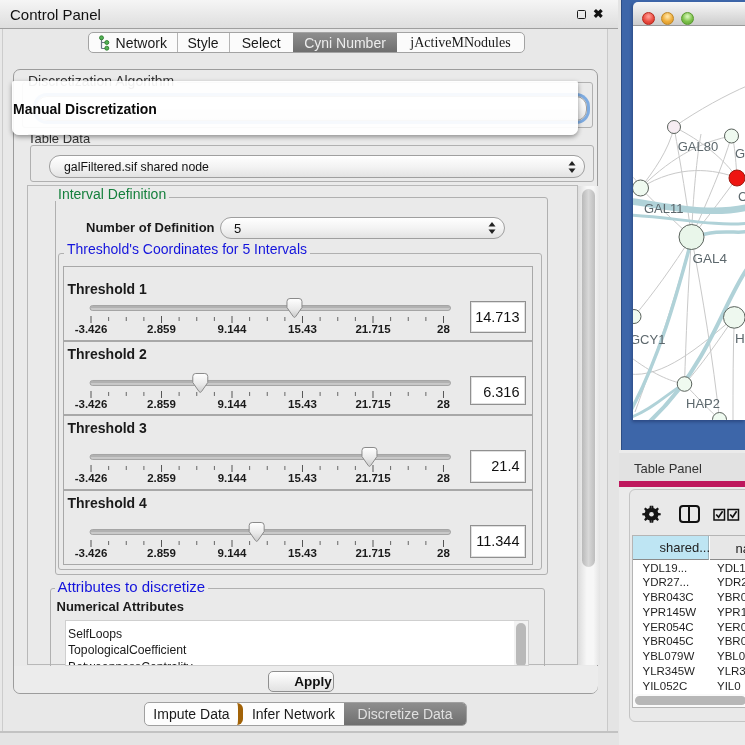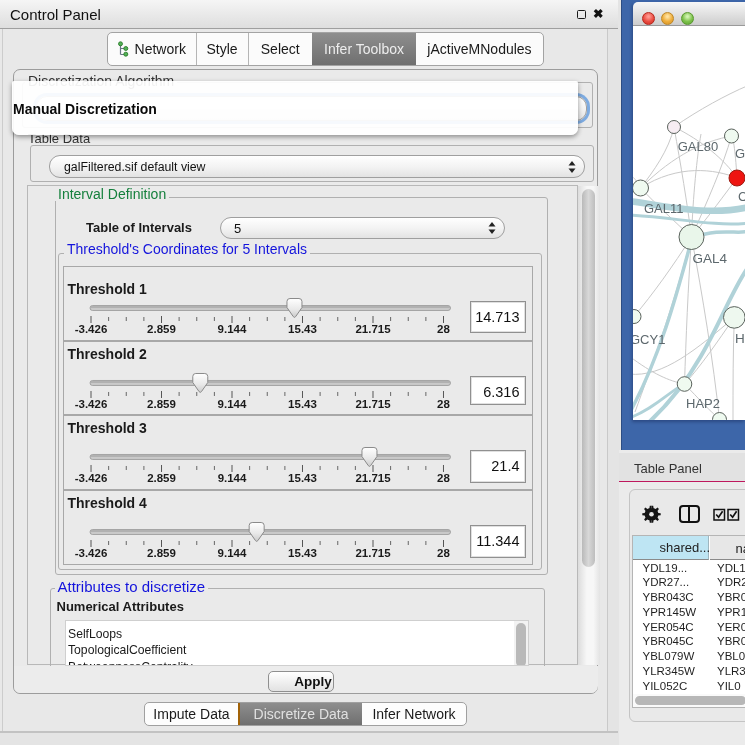--- a/index.html
+++ b/index.html
@@ -17,51 +17,51 @@
 <div class="abs" id="cpwin" style="left:0;top:0;width:608px;height:733px;background:#e8e8e8;border-right:1px solid #c9c9c9;box-sizing:border-box;"></div>
 <div class="abs" style="left:2px;top:28px;width:1px;height:705px;background:#cccccc;"></div>
 
 <div class="abs" style="left:0;top:0;width:618px;height:28px;
      background:linear-gradient(#f5f5f5,#dedede);border-bottom:1px solid #9f9f9f;">
   <div class="abs" style="left:10px;top:6px;font-size:15px;color:#111;">Control Panel</div>
   <div class="abs" style="left:577px;top:10px;width:7px;height:7px;border:1.7px solid #1a1a1a;border-radius:1.5px;"></div>
   <div class="abs" style="left:593px;top:6px;font-size:12.5px;font-weight:bold;color:#111;">✖</div>
 </div>
 
-<div class="abs" style="left:88px;top:32px;width:437px;height:34px;background:#fbfbfb;
+<div class="abs" style="left:88px;top:32px;width:437px;height:21px;background:#fbfbfb;
       border:1px solid #a3a3a3;border-radius:5px;box-sizing:border-box;overflow:hidden;
-      display:flex;font-size:14px;margin-left:19px;">
+      display:flex;font-size:14px;">
   <div style="width:88.5px;box-sizing:border-box;display:flex;align-items:center;justify-content:center;border-right:1px solid #b5b5b5;">
     <svg width="12" height="16" viewBox="0 0 12 16" style="margin-right:5px;">
       <line x1="2.5" y1="3" x2="2.5" y2="13.5" stroke="#6a7585" stroke-width="1.2"></line>
       <line x1="2.5" y1="7.5" x2="7.5" y2="7.5" stroke="#6a7585" stroke-width="1.2"></line>
       <line x1="2.5" y1="13.5" x2="7.5" y2="13.5" stroke="#6a7585" stroke-width="1.2"></line>
       <circle cx="2.5" cy="2.8" r="2" fill="#53b156" stroke="#2c7d2c" stroke-width="0.9"></circle>
       <circle cx="7.8" cy="7.5" r="2" fill="#53b156" stroke="#2c7d2c" stroke-width="0.9"></circle>
       <circle cx="7.8" cy="13.2" r="2" fill="#53b156" stroke="#2c7d2c" stroke-width="0.9"></circle>
     </svg>Network</div>
   <div style="width:52px;box-sizing:border-box;display:flex;align-items:center;justify-content:center;border-right:1px solid #b5b5b5;">Style</div>
   <div style="width:63.5px;box-sizing:border-box;display:flex;align-items:center;justify-content:center;">Select</div>
   <div style="width:104px;display:flex;align-items:center;justify-content:center;
-       background:linear-gradient(#8e8e8e,#6f6f6f);color:#ededed;">Infer Toolbox</div>
-  <div style="flex:1;display:flex;align-items:center;justify-content:center;">jActiveMNodules</div>
+       background:linear-gradient(#8e8e8e,#6f6f6f);color:#ededed;">Cyni Number</div>
+  <div style="flex:1;display:flex;align-items:center;justify-content:center;font-family:Liberation Serif, serif;">jActiveMNodules</div>
 </div>
 
 <div class="abs" style="left:13px;top:69px;width:585px;height:625px;border:1px solid #9c9c9c;
      border-radius:7px;background:#eaeaea;box-sizing:border-box;"></div>
 
 <div class="grp" style="left:22px;top:82px;width:569px;height:44px;"></div>
 <div class="gtitle" style="left:25px;top:75px;color:#333;background:#eaeaea;font-size:14px;">Discretization Algorithm</div>
 <div class="combo" style="left:36px;top:96px;width:549px;height:23px;
      box-shadow:0 0 0 3px rgba(90,150,220,0.75);"></div>
 
 <div class="grp" style="left:30px;top:145px;width:562px;height:35px;"></div>
 <div class="gtitle" style="left:25px;top:132px;color:#333;background:transparent;">Table Data</div>
 <div class="combo" style="left:49px;top:155px;width:536px;height:23px;box-sizing:border-box;">
-  <div class="abs" style="left:14px;top:3.5px;font-size:12.3px;">galFiltered.sif default view</div>
+  <div class="abs" style="left:14px;top:3.5px;font-size:12.3px;">galFiltered.sif shared node</div>
   <svg class="ar" viewBox="0 0 8 12">
       <polygon points="4,0 7.5,4.5 0.5,4.5" fill="#222"></polygon>
       <polygon points="4,12 7.5,7.5 0.5,7.5" fill="#222"></polygon>
     </svg>
 </div>
 
 <div class="abs" style="left:12px;top:81px;width:566px;height:54px;
      background:rgba(255,255,255,0.93);border-radius:2px 2px 7px 7px;
      box-shadow:0 2px 5px rgba(0,0,0,0.4);">
   <div class="abs" style="left:1px;top:20px;font-size:14px;font-weight:bold;color:#0a0a0a;">Manual Discretization</div>
@@ -70,21 +70,21 @@
 <div class="abs" style="left:27px;top:185px;width:551px;height:480px;border:1px solid #b8b8b8;
      border-radius:0;box-sizing:border-box;background:#eaeaea;"></div>
 
 <div class="abs" style="left:578px;top:186px;width:22px;height:479px;background:linear-gradient(90deg,#dcdcdc,#f7f7f7 40%,#f7f7f7 70%,#e3e3e3);"></div>
 <div class="abs" style="left:582px;top:189px;width:13px;height:378px;border-radius:7px;
      background:linear-gradient(90deg,#b9b9b9,#d8d8d8 50%,#bdbdbd);"></div>
 
 <div class="grp" style="left:55px;top:197px;width:491px;height:376px;"></div>
 <div class="gtitle" style="left:55px;top:188px;color:#15803d;font-size:14px;">Interval Definition</div>
 
-<div class="abs" style="left:86px;top:220px;font-size:13px;font-weight:bold;">Table of Intervals</div>
+<div class="abs" style="left:86px;top:220px;font-size:13px;font-weight:bold;">Number of Definition</div>
 <div class="combo" style="left:220px;top:217px;width:285px;height:22px;box-sizing:border-box;">
   <div class="abs" style="left:13px;top:3px;">5</div>
   <svg class="ar" viewBox="0 0 8 12">
       <polygon points="4,0 7.5,4.5 0.5,4.5" fill="#222"></polygon>
       <polygon points="4,12 7.5,7.5 0.5,7.5" fill="#222"></polygon>
     </svg>
 </div>
 
 <div class="grp" style="left:58px;top:253px;width:482px;height:315px;"></div>
 <div class="gtitle" style="left:64px;top:243px;color:#1414dc;font-size:14px;">Threshold's Coordinates for 5 Intervals</div>
@@ -257,24 +257,24 @@
 </div>
 
 <div class="abs" style="left:14px;top:666px;width:584px;height:27px;background:#ececec;border-radius:0 0 7px 7px;"></div>
 <div class="abs" style="left:268px;top:671px;width:66px;height:21px;border:1px solid #8f8f8f;border-radius:5px;
      background:linear-gradient(#ffffff,#e2e2e2);box-sizing:border-box;
      display:flex;align-items:center;justify-content:center;font-size:13.5px;font-weight:bold;color:#111;padding-left:24px;">Apply</div>
 
 <div class="abs" style="left:144px;top:702px;width:323px;height:24px;background:#fdfdfd;
      border:1px solid #a0a0a0;border-radius:5px;box-sizing:border-box;overflow:hidden;
      display:flex;font-size:14px;">
-  <div style="width:93px;display:flex;align-items:center;justify-content:center;border-right:2px solid #a16207;">Impute Data</div>
+  <div style="width:93px;display:flex;align-items:center;justify-content:center;border-right:5px solid #a16207;border-radius:6px;">Impute Data</div>
+  <div style="flex:1;display:flex;align-items:center;justify-content:center;">Infer Network</div>
   <div style="width:122px;display:flex;align-items:center;justify-content:center;
        background:linear-gradient(#8e8e8e,#6f6f6f);color:#e0e0e0;">Discretize Data</div>
-  <div style="flex:1;display:flex;align-items:center;justify-content:center;">Infer Network</div>
 </div>
 
 <div class="abs" style="left:0;top:731px;width:618px;height:2px;background:#c2c2c2;"></div>
 
 <div class="abs" style="left:621px;top:0;width:124px;height:450px;background:#3d66a9;border-left:1px solid #2c4d84;"></div>
 
 <div class="abs" style="left:633px;top:2px;width:112px;height:418px;box-shadow:-1px 2px 3px rgba(0,0,40,0.28);">
   <div class="abs" style="left:0;top:0;width:112px;height:24px;border-radius:5px 0 0 0;
        background:linear-gradient(#f7f7f7,#cdcdcd);border-bottom:1px solid #9a9a9a;box-sizing:border-box;">
     <div class="abs" style="left:9px;top:10px;width:11px;height:11px;border-radius:50%;
@@ -328,21 +328,21 @@
 <text x="11" y="186.5" font-size="13" fill="#5d686d" font-family="Liberation Sans">GAL11</text>
 <text x="59.5" y="237" font-size="13.5" fill="#5d686d" font-family="Liberation Sans">GAL4</text>
 <text x="-3" y="318" font-size="13" fill="#5d686d" font-family="Liberation Sans">GCY1</text>
 <text x="102" y="316.5" font-size="13.5" fill="#5d686d" font-family="Liberation Sans">H</text>
 <text x="53" y="381.5" font-size="13" fill="#5d686d" font-family="Liberation Sans">HAP2</text>
 </svg>
   </div>
 </div>
 
 <div class="abs" style="left:619px;top:450px;width:126px;height:295px;background:#ebebeb;"></div>
-<div class="abs" style="left:619px;top:453px;width:126px;height:28px;background:#e2e2e2;border-bottom:1px solid #be185d;">
+<div class="abs" style="left:619px;top:453px;width:126px;height:28px;background:#e2e2e2;border-bottom:6px solid #be185d;">
   <div class="abs" style="left:15px;top:8px;font-size:13px;color:#333;">Table Panel</div>
 </div>
 
 <div class="abs" style="left:629px;top:489px;width:130px;height:233px;background:#e9e9e9;
      border:1px solid #c4c4c4;border-radius:6px 0 0 6px;box-sizing:border-box;"></div>
 
 <svg class="abs" style="left:642px;top:505px;" width="19" height="19" viewBox="0 0 19 19">
   <g fill="#161616">
     <path d="M9.5,0.8 L11.2,0.8 L11.6,3.2 A6.6,6.6 0 0 1 13.6,4.0 L15.6,2.6 L16.9,3.9 L15.5,5.9 A6.6,6.6 0 0 1 16.3,7.9 L18.7,8.3 L18.7,10.2 L16.3,10.6 A6.6,6.6 0 0 1 15.5,12.6 L16.9,14.6 L15.6,15.9 L13.6,14.5 A6.6,6.6 0 0 1 11.6,15.3 L11.2,17.7 L9.5,17.7 L9.5,0.8 Z"></path>
     <path d="M9.5,0.8 L7.8,0.8 L7.4,3.2 A6.6,6.6 0 0 0 5.4,4.0 L3.4,2.6 L2.1,3.9 L3.5,5.9 A6.6,6.6 0 0 0 2.7,7.9 L0.3,8.3 L0.3,10.2 L2.7,10.6 A6.6,6.6 0 0 0 3.5,12.6 L2.1,14.6 L3.4,15.9 L5.4,14.5 A6.6,6.6 0 0 0 7.4,15.3 L7.8,17.7 L9.5,17.7 Z"></path>

